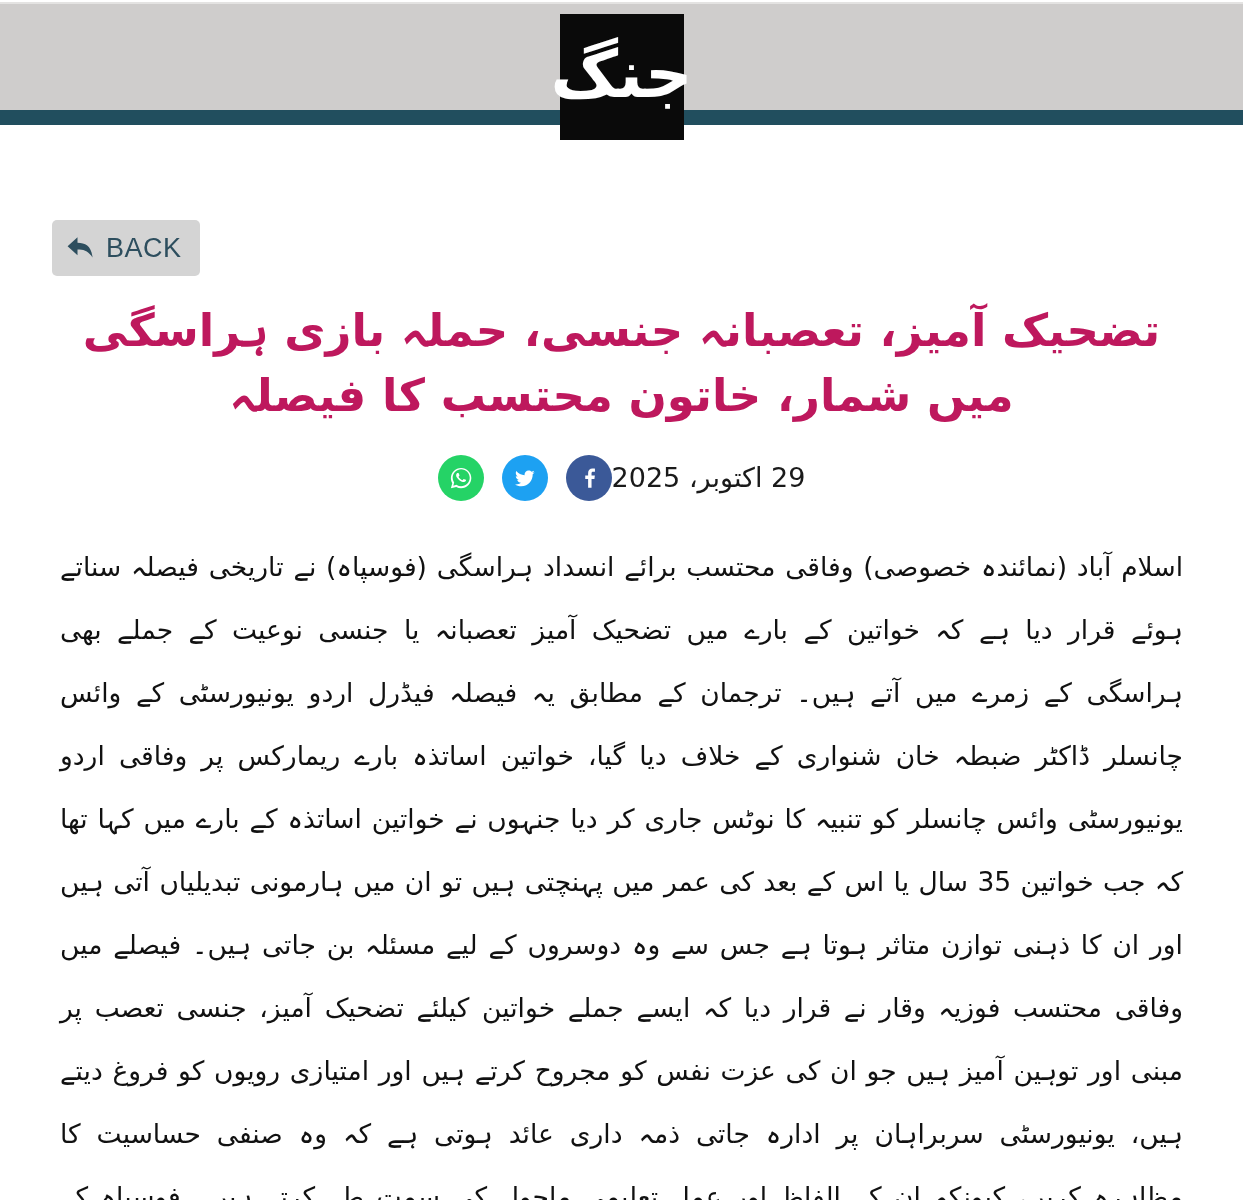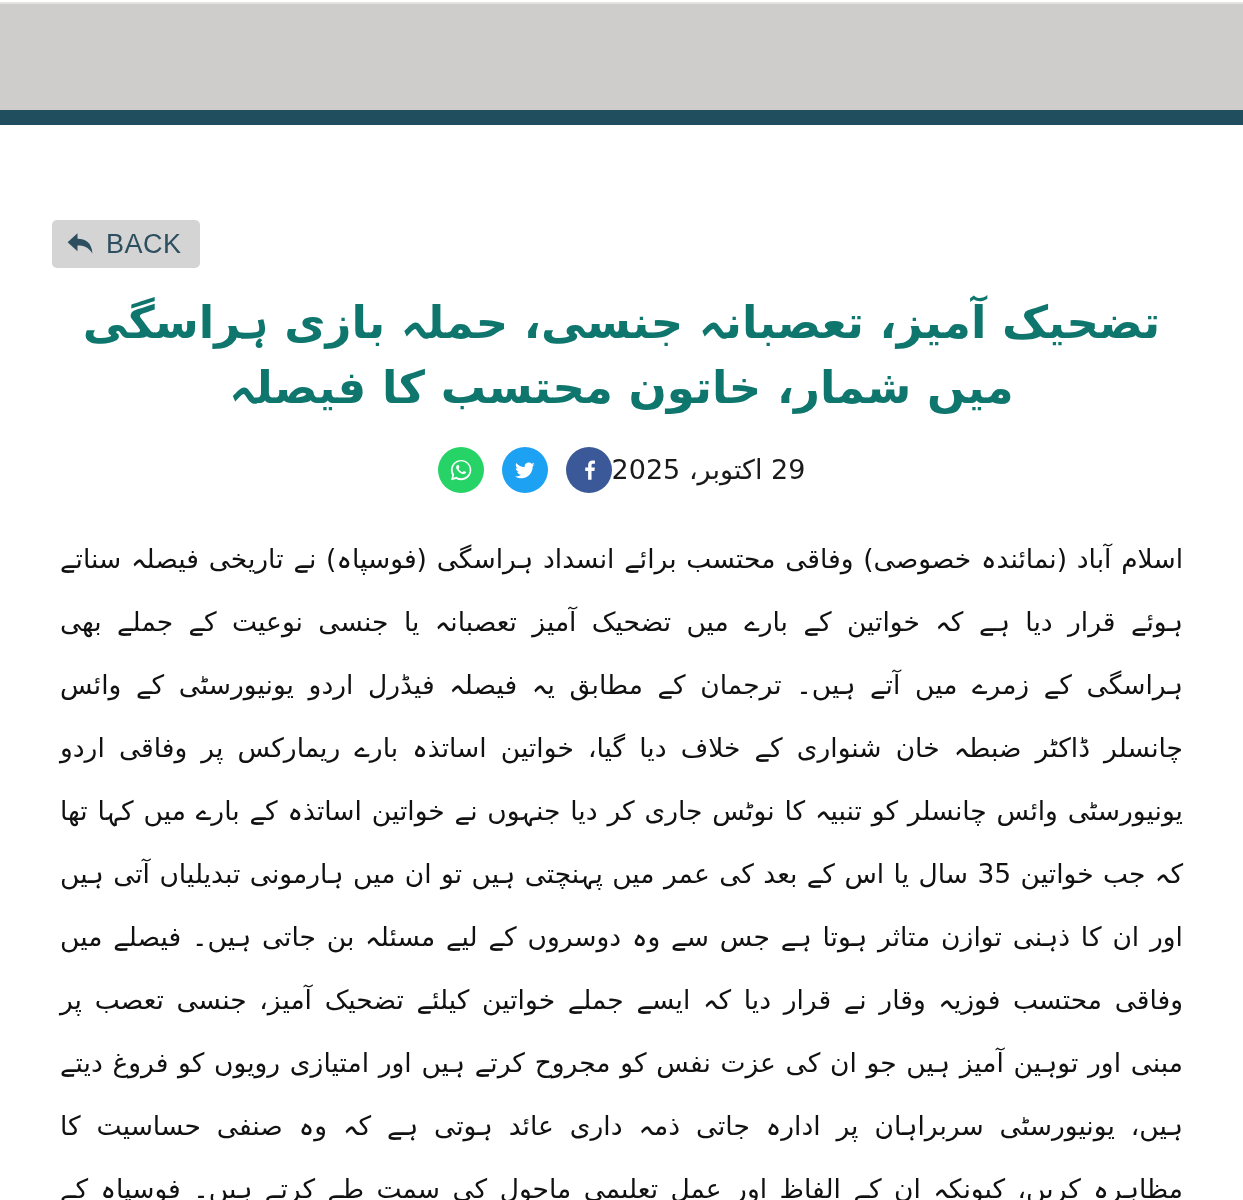--- a/index.html
+++ b/index.html
@@ -76,21 +76,21 @@
   .back-row {
     display: flex;
     justify-content: flex-start;
     padding-top: 80px;
     direction: ltr;
   }
   .back-button {
     background: #d4d4d4;
     border: none;
     border-radius: 5px;
-    height: 48px;
+    height: 56px;
     min-width: 138px;
     display: inline-flex;
     align-items: center;
     gap: 10px;
     padding: 0 18px 0 14px;
     cursor: pointer;
   }
   .back-button .arrow-icon {
     display: inline-block;
     width: 30px;
@@ -106,21 +106,21 @@
   }
 
   
   .headline {
     margin: 22px 0 0 0;
     text-align: center;
     direction: rtl;
     font-family: "DejaVu Sans", "Liberation Sans", sans-serif;
     font-size: 45px;
     font-weight: 700;
-    color: #0f766e;
+    color: #be185d;
     line-height: 1.45;
     letter-spacing: 0px;
     padding: 0 6px;
   }
 
   
   .meta-row {
     display: flex;
     align-items: center;
     justify-content: center;
@@ -167,20 +167,23 @@
   .article-body p {
     margin: 0;
   }
 </style>
 </head>
 <body>
 
 <header class="site-header">
   <div class="header-gray-band"></div>
   <div class="header-teal-stripe"></div>
+  <a class="logo-box">
+    <span class="logo-glyph">جنگ</span>
+  </a>
 </header>
 
 <div class="page">
 
   <div class="back-row">
     <button class="back-button">
       <span class="arrow-icon">
         <svg viewBox="0 0 30 26" width="30" height="26" aria-hidden="true">
           <path d="M11.5 2.2 L11.5 7.8 C19.5 7.9 25.5 11.2 26.5 22.5 C22.2 15.6 17.6 14.4 11.5 14.4 L11.5 20.2 L1.6 11.2 Z" fill="#2d4e5e"></path>
         </svg>

